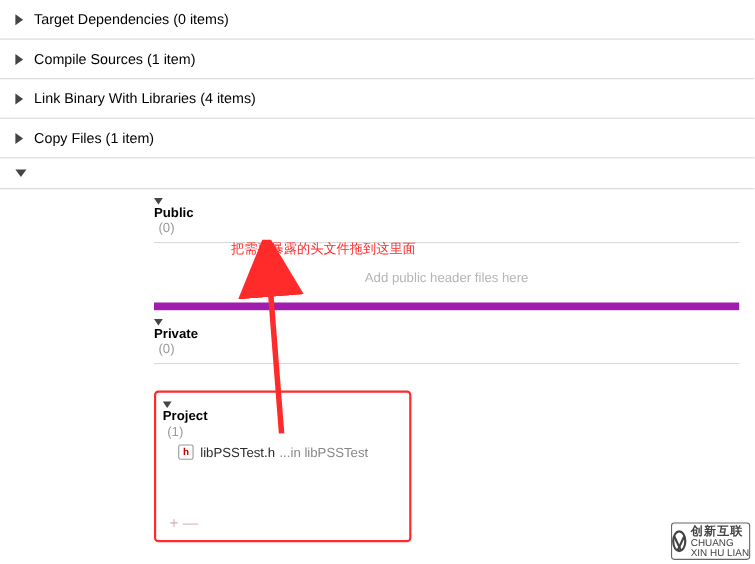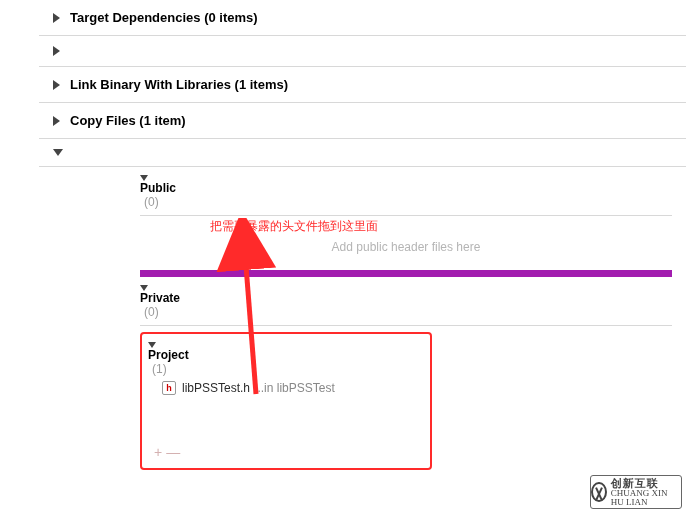--- a/index.html
+++ b/index.html
@@ -11,23 +11,22 @@
       width: 686px;
       height: 513px;
       position: relative;
       overflow: hidden;
     }
     .phase-row {
       display: flex;
       align-items: center;
       padding: 10px 14px 10px 14px;
       border-bottom: 1px solid #d8d8d8;
-      font-weight: 700;
+      font-weight: 400;
       cursor: pointer;
-      margin-left: 39px;
     }
     .phase-row .tri {
       width: 0; height: 0;
       border-top: 5px solid transparent;
       border-bottom: 5px solid transparent;
       border-left: 7px solid #444;
       margin-right: 10px;
     }
     .phase-row.expanded .tri {
       width: 0; height: 0;
@@ -58,23 +57,23 @@
     .placeholder-row {
       color: #b5b5b5;
       font-size: 12px;
       text-align: center;
       padding: 24px 0 16px 0;
       border-bottom: 7px solid #a21caf;
     }
     .project-box {
       border: 2px solid #ff2a2a;
       border-radius: 4px;
-      margin-top: 6px;
+      margin-top: 24px;
       padding: 0 6px 8px 6px;
-      width: 292px;
+      width: 234px;
       min-height: 120px;
     }
     .project-box .sub-header { border-bottom: none; padding-bottom: 2px; }
     .file-row {
       display: flex;
       align-items: center;
       font-size: 12px;
       padding: 3px 0 3px 14px;
       color: #2b2b2b;
     }
@@ -104,30 +103,29 @@
       position: absolute;
       left: 210px;
       top: 218px;
       color: #ff2a2a;
       font-size: 12px;
     }
     .watermark {
       position: absolute;
       right: 4px;
       bottom: 4px;
-      width: 92px;
+      width: 72px;
       height: 34px;
       border: 1px solid #666;
       border-radius: 3px;
       display: flex;
       align-items: center;
       justify-content: center;
       background: #fff;
       gap: 4px;
-      font-family: Liberation Serif, serif;
     }
     .watermark .circ {
       width: 20px; height: 20px;
       border: 2px solid #444;
       border-radius: 50%;
       position: relative;
     }
     .watermark .circ::before,
     .watermark .circ::after {
       content: '';
@@ -146,25 +144,26 @@
 </head>
 <body>
 
 <div class="phase-row">
   <span class="tri"></span>
   <span>Target Dependencies (0 items)</span>
 </div>
 
 <div class="phase-row">
   <span class="tri"></span>
-</div>
-
-<div class="phase-row">
-  <span class="tri"></span>
-  <span>Link Binary With Libraries (1 items)</span>
+  <span>Compile Sources (1 item)</span>
+</div>
+
+<div class="phase-row">
+  <span class="tri"></span>
+  <span>Link Binary With Libraries (4 items)</span>
 </div>
 
 <div class="phase-row">
   <span class="tri"></span>
   <span>Copy Files (1 item)</span>
 </div>
 
 <div class="phase-row expanded">
   <span class="tri"></span>
 </div>

